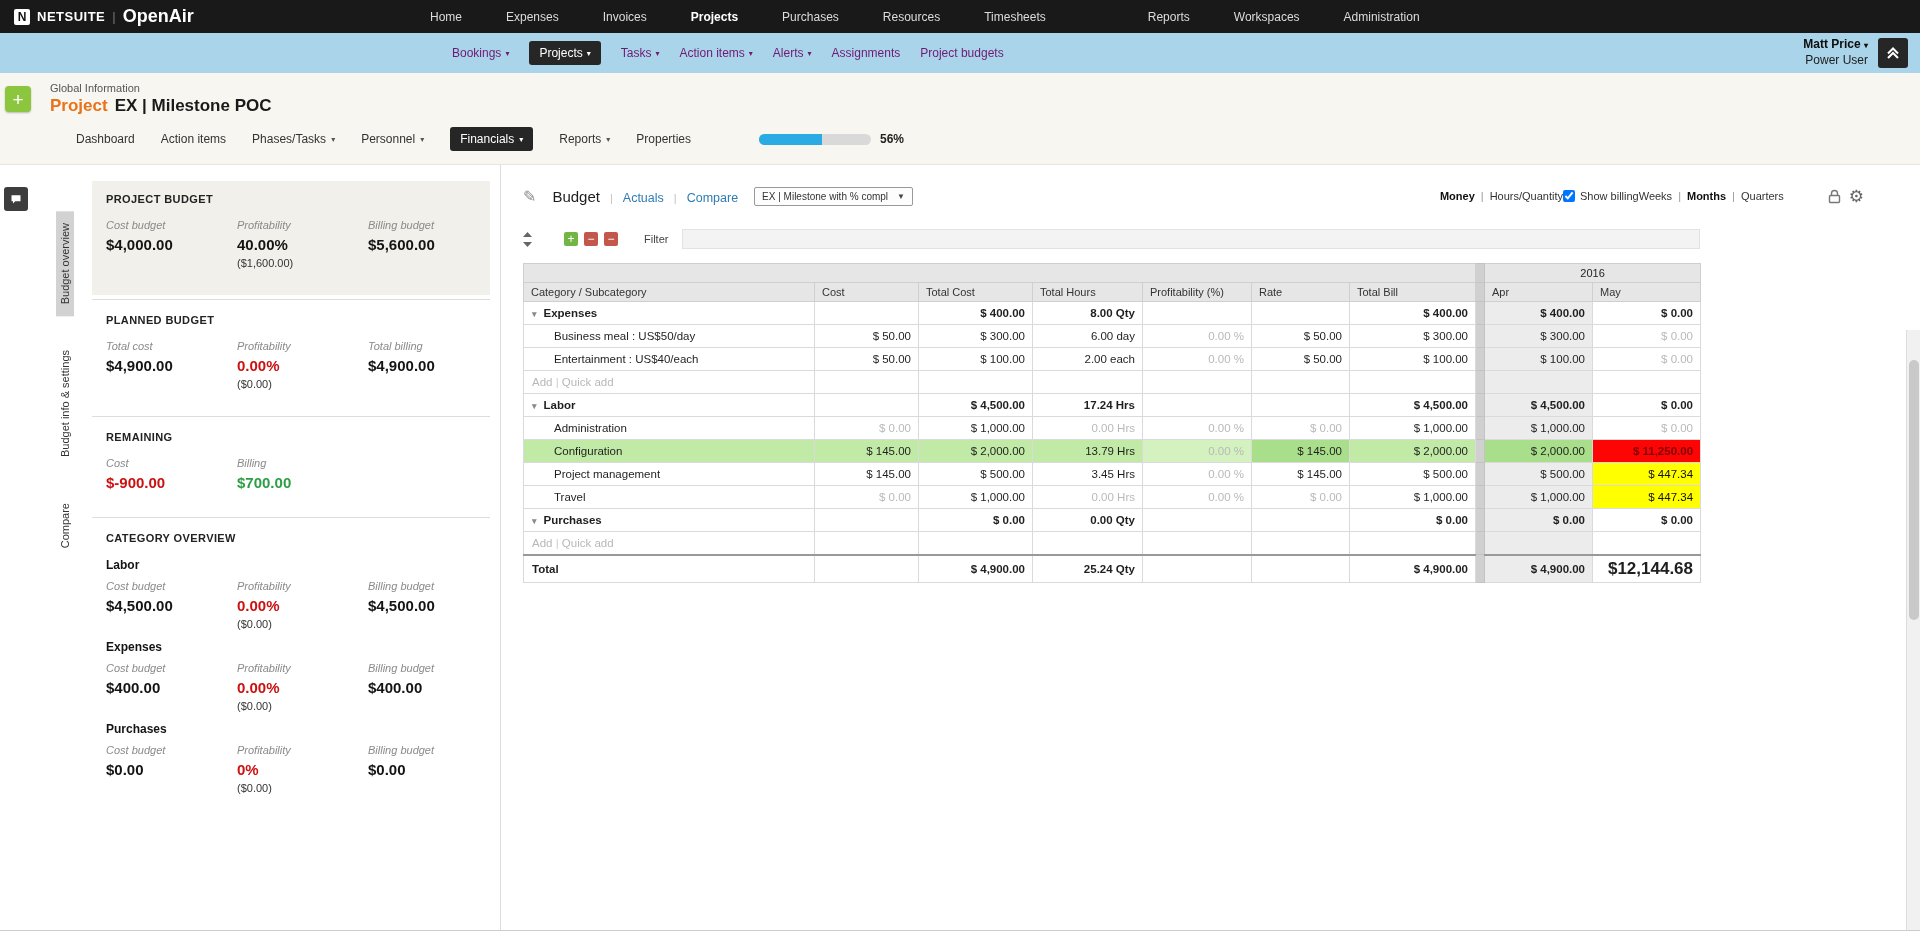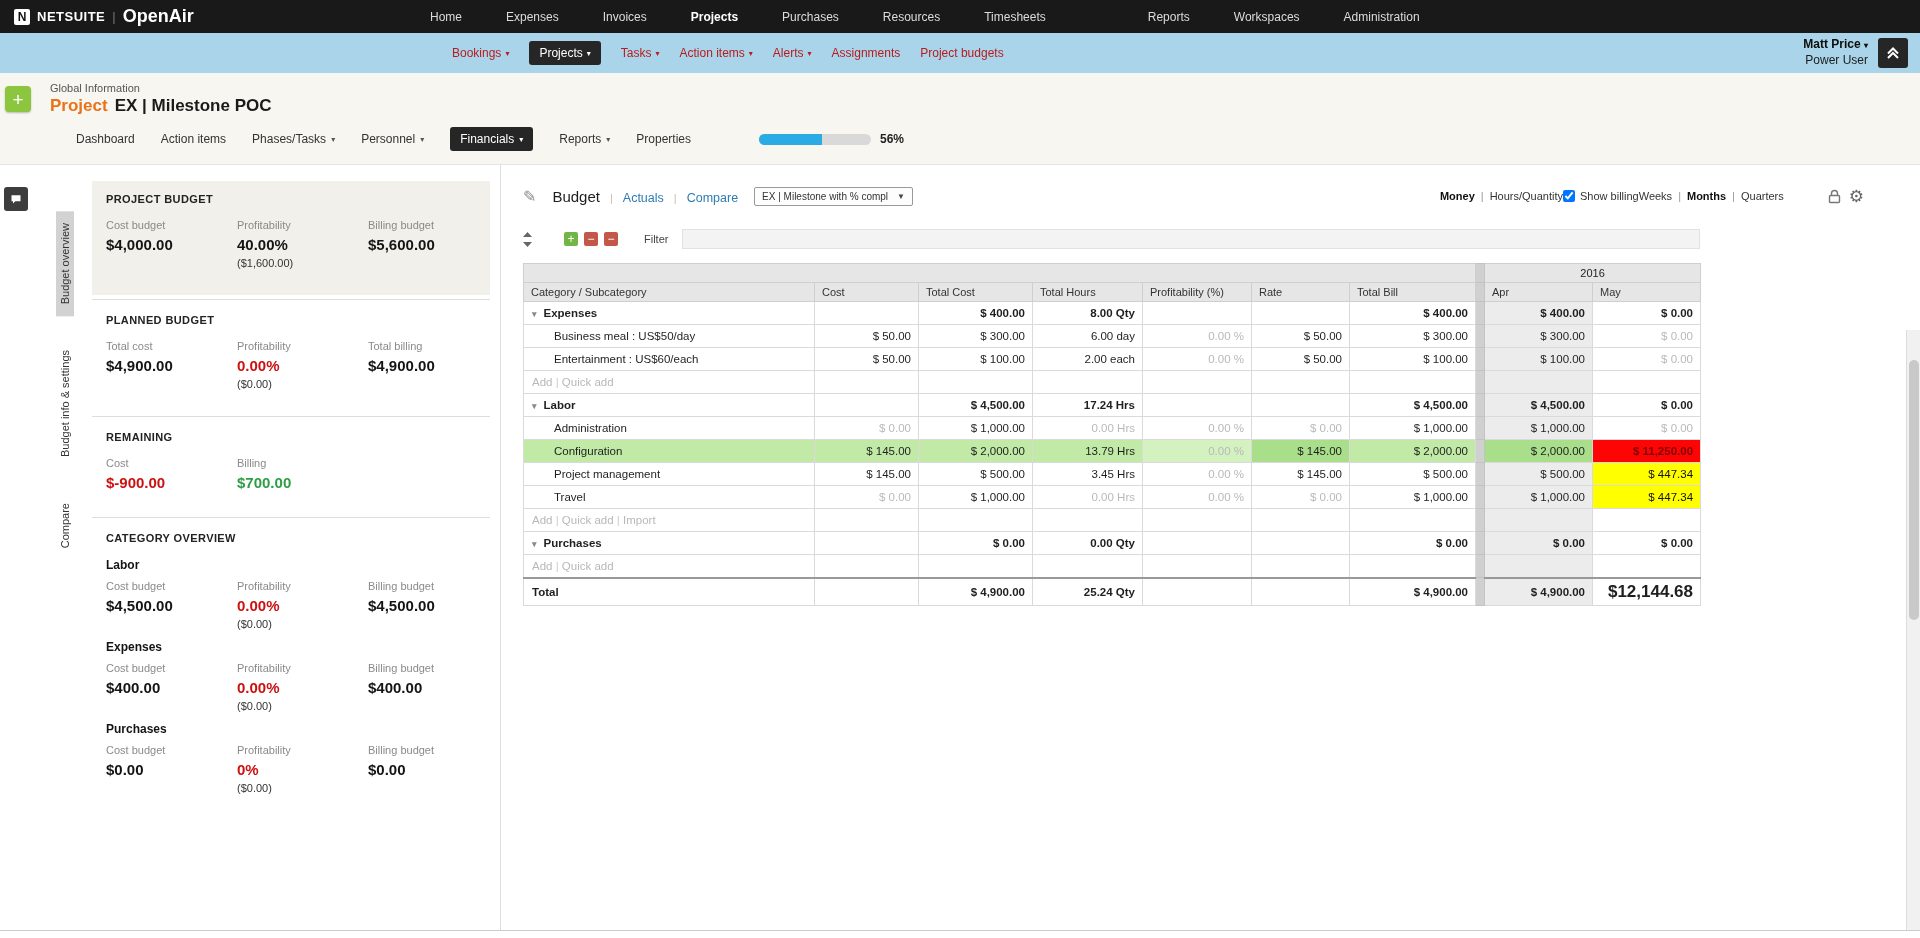--- a/index.html
+++ b/index.html
@@ -16,21 +16,21 @@
   .brand-netsuite { font-weight:bold; font-size:13px; letter-spacing:.5px; }
   .brand-sep { color:#777; font-size:13px; }
   .brand-openair { font-weight:bold; font-size:18px; }
   .topnav { display:flex; gap:44px; padding-left:215px; font-size:12px; align-items:center; }
   .topnav-item { color:#dcdcdc; text-decoration:none; cursor:pointer; white-space:nowrap; }
   .topnav-item.active { color:#fff; font-weight:bold; }
   .topnav-item.gap { margin-left:58px; }
   
   .subnav { height:40px; background:#a9d4e9; display:flex; align-items:center; font-size:12px; }
   .subnav-items { display:flex; align-items:center; gap:20px; padding-left:452px; }
-  .subnav-item { color:#b91c1c; text-decoration:none; display:flex; align-items:center; gap:4px; cursor:pointer; white-space:nowrap; }
+  .subnav-item { color:#701a75; text-decoration:none; display:flex; align-items:center; gap:4px; cursor:pointer; white-space:nowrap; }
   .subnav-item .caret { font-size:8px; }
   .subnav-item.active { background:#262626; color:#fff; border-radius:3px; padding:5px 10px; }
   .user-box { margin-left:auto; text-align:right; line-height:1.3; padding-right:10px; }
   .user-name { font-weight:bold; color:#0d0d0d; font-size:12px; cursor:pointer; }
   .user-name .caret { font-size:8px; }
   .user-role { font-size:12px; color:#1c1c1c; }
   .collapse-btn { width:30px; height:30px; background:#262626; border:none; border-radius:3px; margin-right:12px;
     display:flex; align-items:center; justify-content:center; cursor:pointer; }
   
   .project-header { height:92px; background:#f7f6f0; border-bottom:1px solid #e6e5df; position:relative;
@@ -57,21 +57,21 @@
   .rail-item { writing-mode:vertical-rl; transform:rotate(180deg); font-size:11px; color:#333; padding:12px 3px; cursor:pointer; }
   .rail-item.active { background:#d2d2d2; }
   
   .summary { width:412px; padding:16px 0 0 4px; }
   .sum-sec { width:398px; padding:0 14px 14px; }
   .sum-sec.boxed { background:#f1f0ea; padding:12px 14px 18px; }
   .sum-sec.ruled { border-top:1px solid #ddd; padding-top:14px; margin-top:4px; }
   .sum-title { font-size:11px; font-weight:bold; color:#222; letter-spacing:.4px; margin:0 0 14px; }
   .sum-group-name { font-size:12px; font-weight:bold; color:#141414; margin:10px 0 8px; }
   .sum-grid { display:grid; grid-template-columns:131px 131px 1fr; margin-bottom:8px; }
-  .sum-label { font-size:11px; color:#8a8a8a; margin-bottom:5px; }
+  .sum-label { font-size:11px; color:#8a8a8a; margin-bottom:5px;font-style:italic; }
   .sum-value { font-size:15px; font-weight:bold; color:#141414; }
   .sum-value.red { color:#cc1111; }
   .sum-value.green { color:#2e9e44; }
   .sum-sub { font-size:11px; color:#333; margin-top:4px; }
   
   .main { flex:1; border-left:1px solid #ddd; padding:16px 0 0 22px; position:relative; }
   .bt-row { display:flex; align-items:center; height:30px; padding-right:56px; }
   .edit-icon { color:#8a8a8a; font-size:16px; margin-right:16px; cursor:pointer; }
   .bt-tabs { display:flex; align-items:baseline; gap:10px; }
   .bt-tab-main { font-size:15px; color:#1d1d1d; cursor:pointer; }
@@ -458,21 +458,21 @@
               <td class="num c-total_cost">$ 300.00</td>
               <td class="num c-total_hours">6.00 day</td>
               <td class="num c-profitability muted">0.00 %</td>
               <td class="num c-rate">$ 50.00</td>
               <td class="num c-total_bill">$ 300.00</td>
               <td class="divider"></td>
               <td class="num apr">$ 300.00</td>
               <td class="num may muted">$ 0.00</td>
             </tr>
             <tr class="row-item">
-              <td class="cat"><span class="cat-label">Entertainment : US$60/each</span></td>
+              <td class="cat"><span class="cat-label">Entertainment : US$40/each</span></td>
               <td class="num c-cost">$ 50.00</td>
               <td class="num c-total_cost">$ 100.00</td>
               <td class="num c-total_hours">2.00 each</td>
               <td class="num c-profitability muted">0.00 %</td>
               <td class="num c-rate">$ 50.00</td>
               <td class="num c-total_bill">$ 100.00</td>
               <td class="divider"></td>
               <td class="num apr">$ 100.00</td>
               <td class="num may muted">$ 0.00</td>
             </tr>
@@ -541,32 +541,20 @@
               <td class="num c-cost muted">$ 0.00</td>
               <td class="num c-total_cost">$ 1,000.00</td>
               <td class="num c-total_hours muted">0.00 Hrs</td>
               <td class="num c-profitability muted">0.00 %</td>
               <td class="num c-rate muted">$ 0.00</td>
               <td class="num c-total_bill">$ 1,000.00</td>
               <td class="divider"></td>
               <td class="num apr">$ 1,000.00</td>
               <td class="num may cell-yellow">$ 447.34</td>
             </tr>
-            <tr class="row-add">
-              <td class="cat"><a class="add-link">Add</a><span class="add-sep"> | </span><a class="add-link">Quick add</a><span class="add-sep"> | </span><a class="add-link">Import</a></td>
-              <td class="num c-cost"></td>
-              <td class="num c-total_cost"></td>
-              <td class="num c-total_hours"></td>
-              <td class="num c-profitability"></td>
-              <td class="num c-rate"></td>
-              <td class="num c-total_bill"></td>
-              <td class="divider"></td>
-              <td class="num apr"></td>
-              <td class="num may"></td>
-            </tr>
             <tr class="row-group">
               <td class="cat"><span class="tri">▾</span><span class="cat-label">Purchases</span></td>
               <td class="num c-cost"></td>
               <td class="num c-total_cost">$ 0.00</td>
               <td class="num c-total_hours">0.00 Qty</td>
               <td class="num c-profitability"></td>
               <td class="num c-rate"></td>
               <td class="num c-total_bill">$ 0.00</td>
               <td class="divider"></td>
               <td class="num apr">$ 0.00</td>

